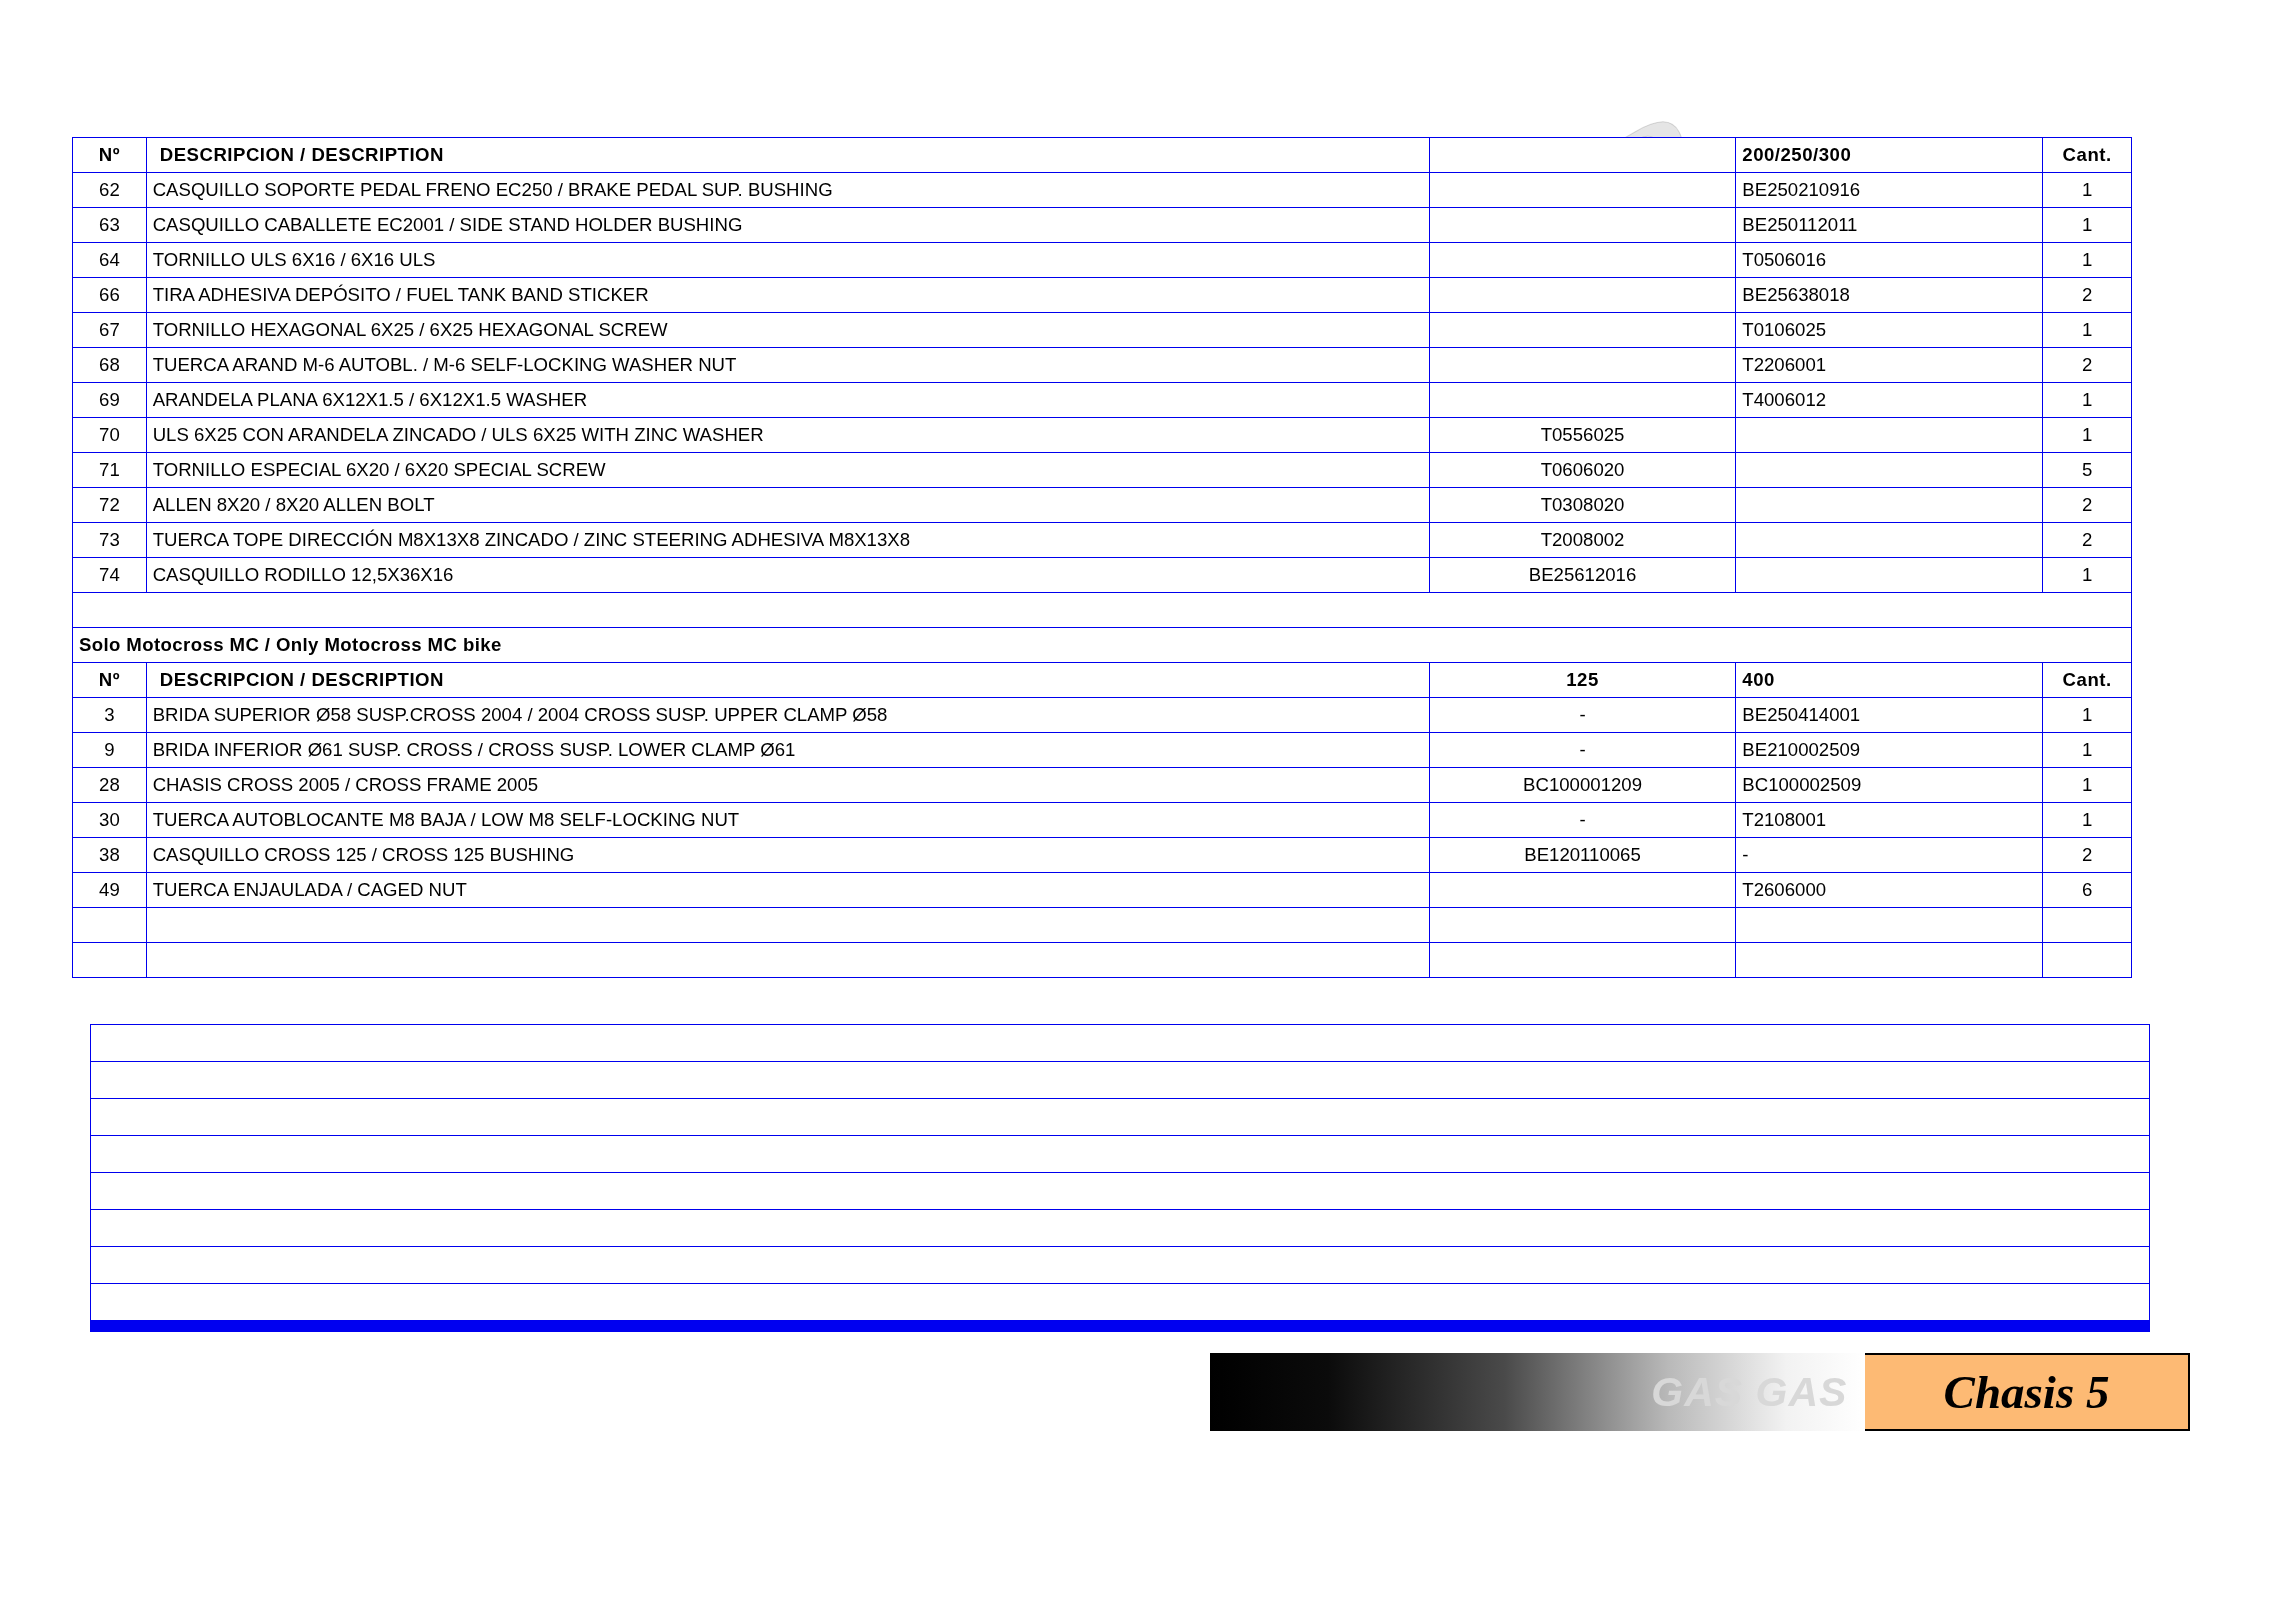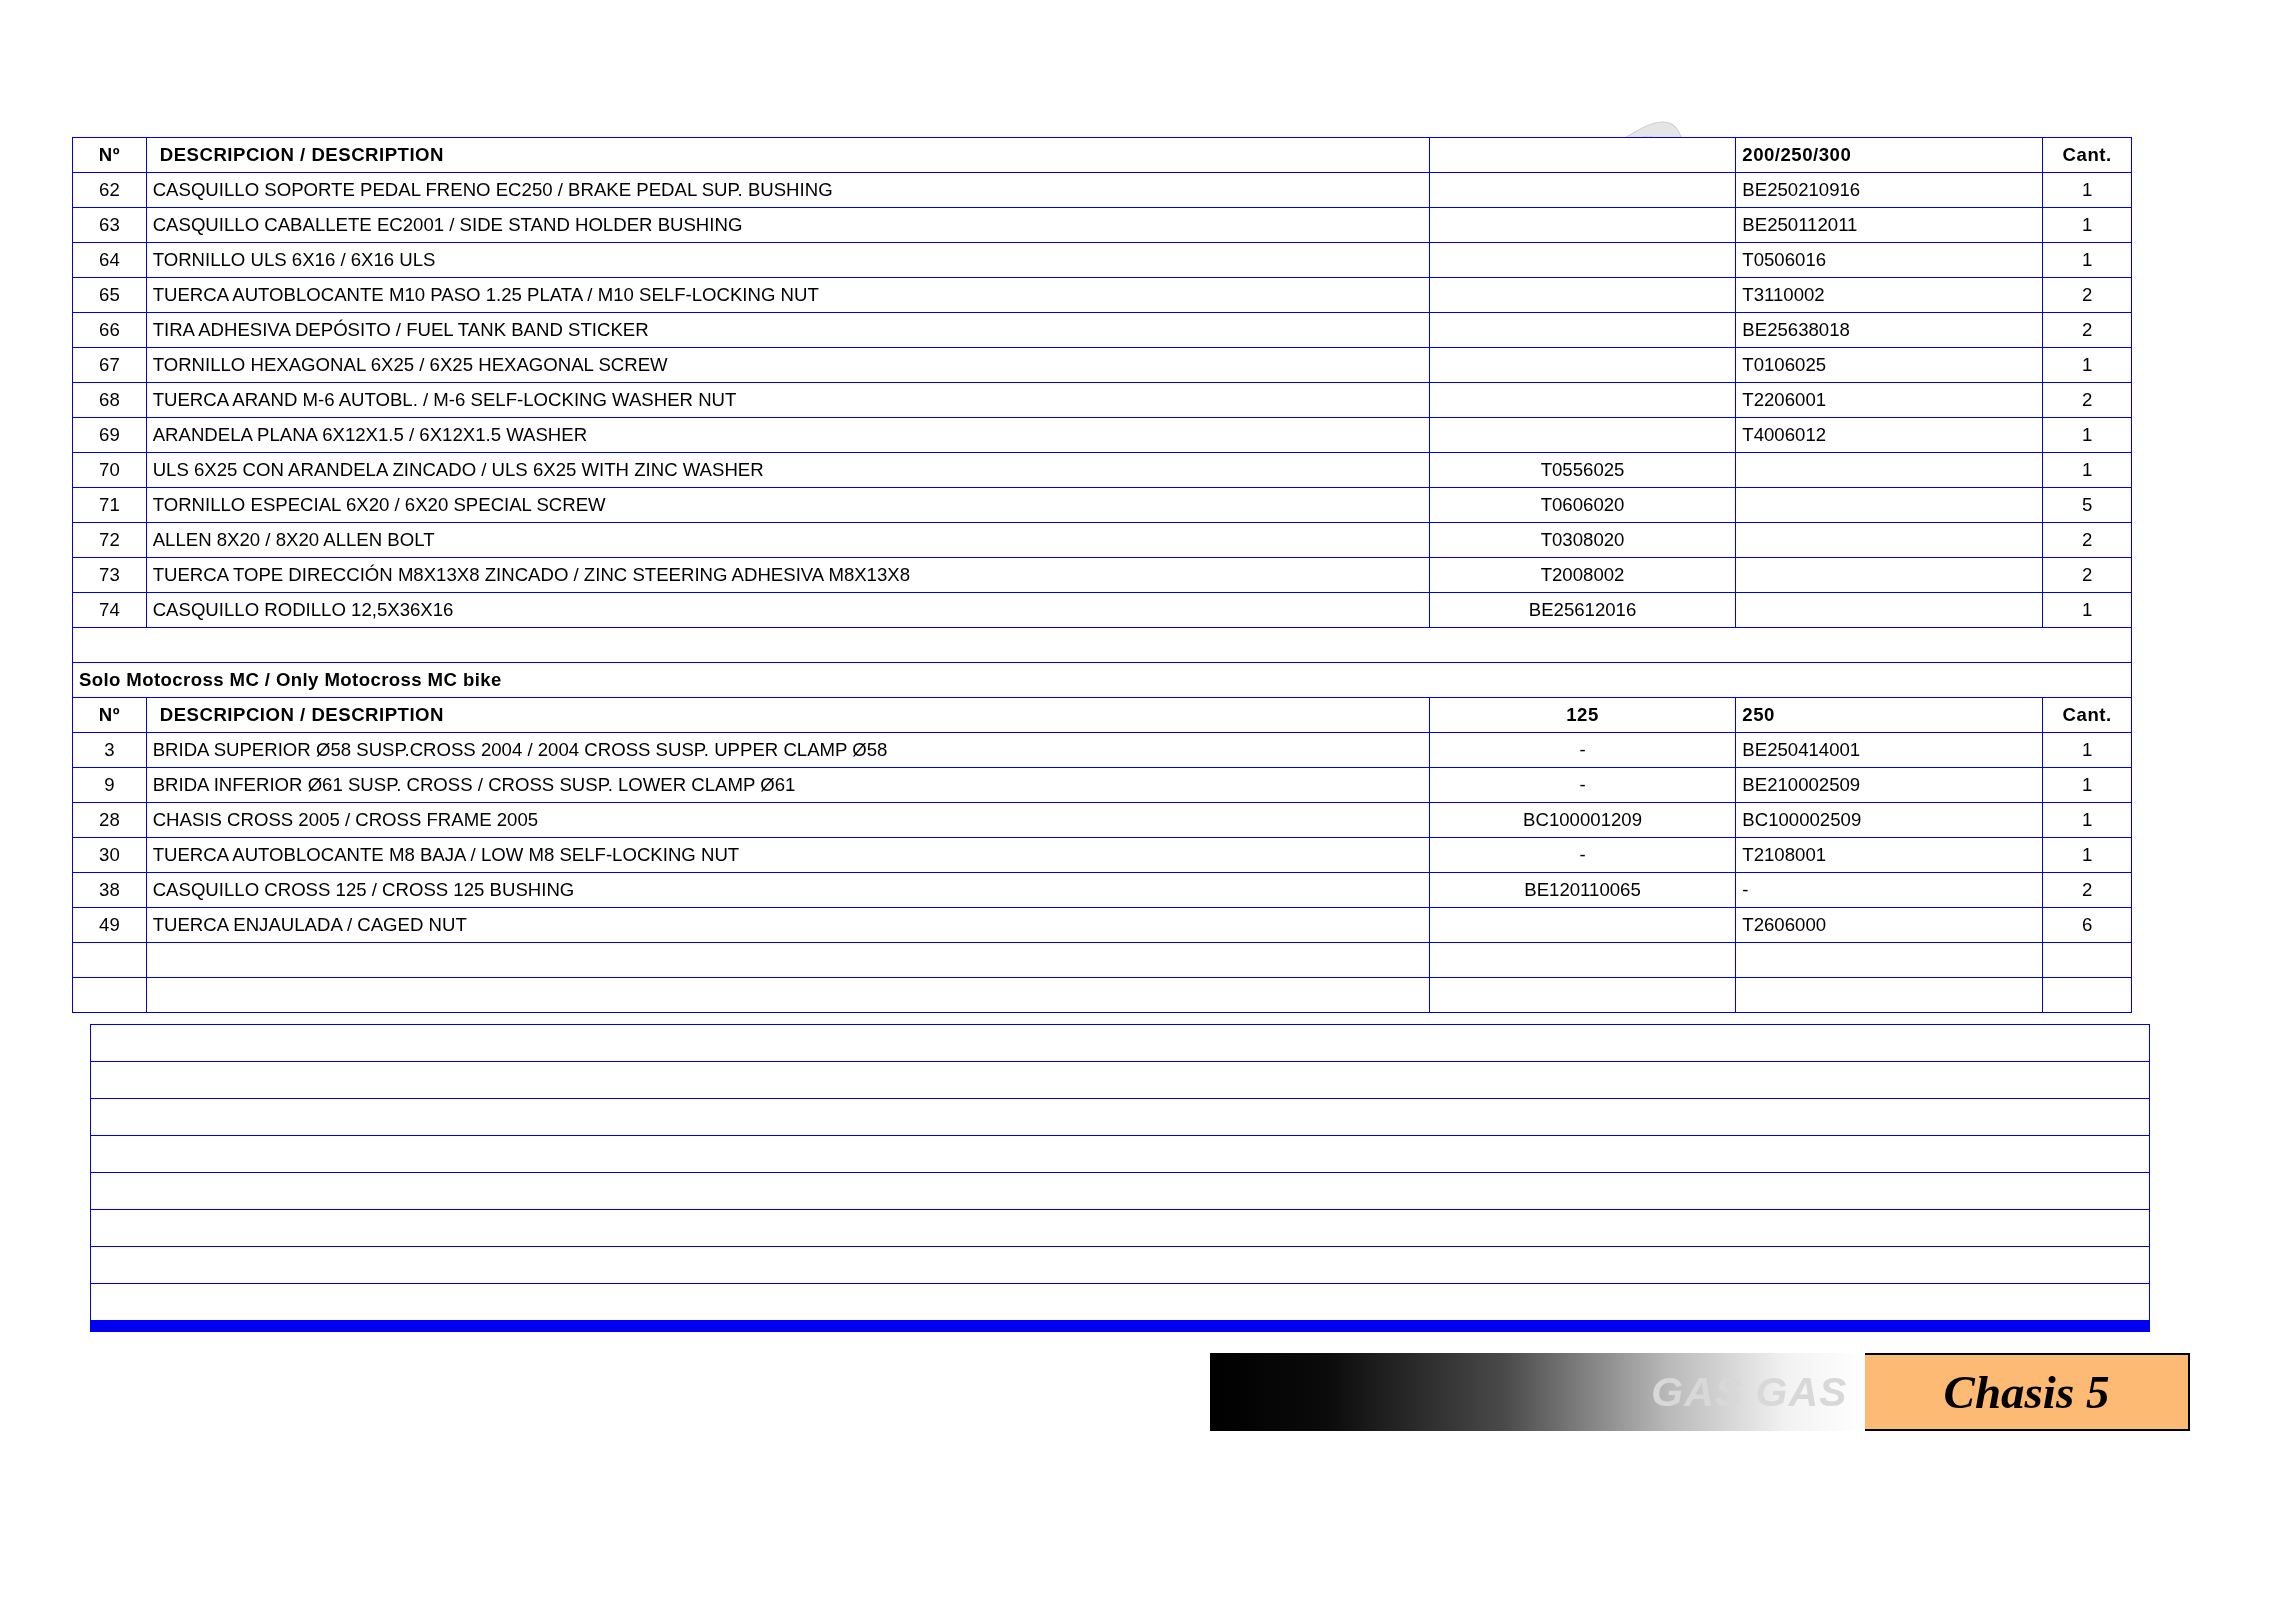--- a/index.html
+++ b/index.html
@@ -212,27 +212,20 @@
           <td class="c-cant">1</td>
         </tr>
         <tr>
           <td class="c-num">64</td>
           <td class="c-desc">TORNILLO ULS 6X16 / 6X16 ULS</td>
           <td class="c-ref1"></td>
           <td class="c-ref2">T0506016</td>
           <td class="c-cant">1</td>
         </tr>
         <tr>
-          <td class="c-num">65</td>
-          <td class="c-desc">TUERCA AUTOBLOCANTE M10 PASO 1.25 PLATA / M10 SELF-LOCKING NUT</td>
-          <td class="c-ref1"></td>
-          <td class="c-ref2">T3110002</td>
-          <td class="c-cant">2</td>
-        </tr>
-        <tr>
           <td class="c-num">66</td>
           <td class="c-desc">TIRA ADHESIVA DEPÓSITO / FUEL TANK BAND STICKER</td>
           <td class="c-ref1"></td>
           <td class="c-ref2">BE25638018</td>
           <td class="c-cant">2</td>
         </tr>
         <tr>
           <td class="c-num">67</td>
           <td class="c-desc">TORNILLO HEXAGONAL 6X25 / 6X25 HEXAGONAL SCREW</td>
           <td class="c-ref1"></td>
@@ -291,21 +284,21 @@
         <tr class="spacer">
           <td colspan="5"></td>
         </tr>
         <tr class="subtitle">
           <td colspan="5">Solo Motocross MC / Only Motocross MC bike</td>
         </tr>
         <tr class="hdr">
           <td class="c-num">Nº</td>
           <td class="c-desc">DESCRIPCION / DESCRIPTION</td>
           <td class="c-ref1">125</td>
-          <td class="c-ref2">250</td>
+          <td class="c-ref2">400</td>
           <td class="c-cant">Cant.</td>
         </tr>
         <tr>
           <td class="c-num">3</td>
           <td class="c-desc">BRIDA SUPERIOR Ø58 SUSP.CROSS 2004 / 2004 CROSS SUSP. UPPER CLAMP Ø58</td>
           <td class="c-ref1">-</td>
           <td class="c-ref2">BE250414001</td>
           <td class="c-cant">1</td>
         </tr>
         <tr>

